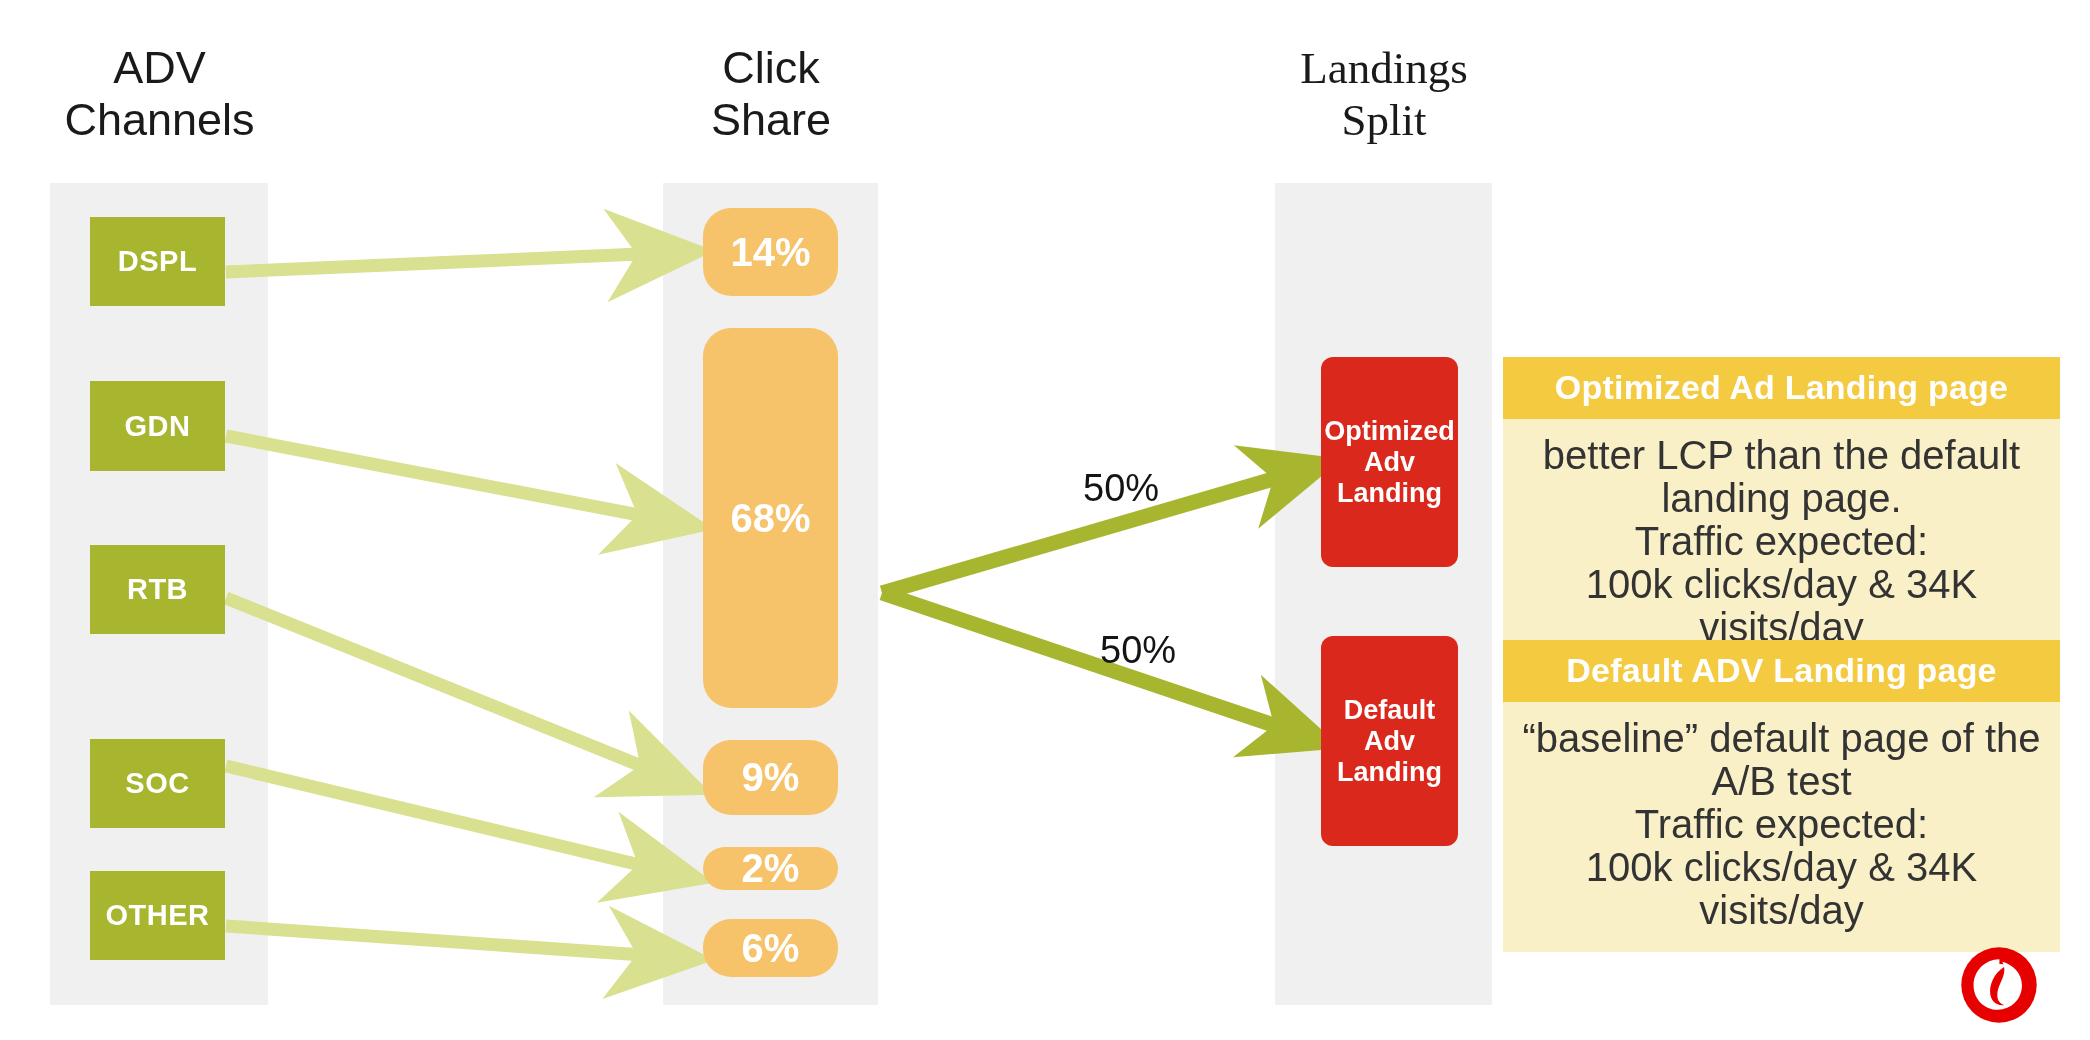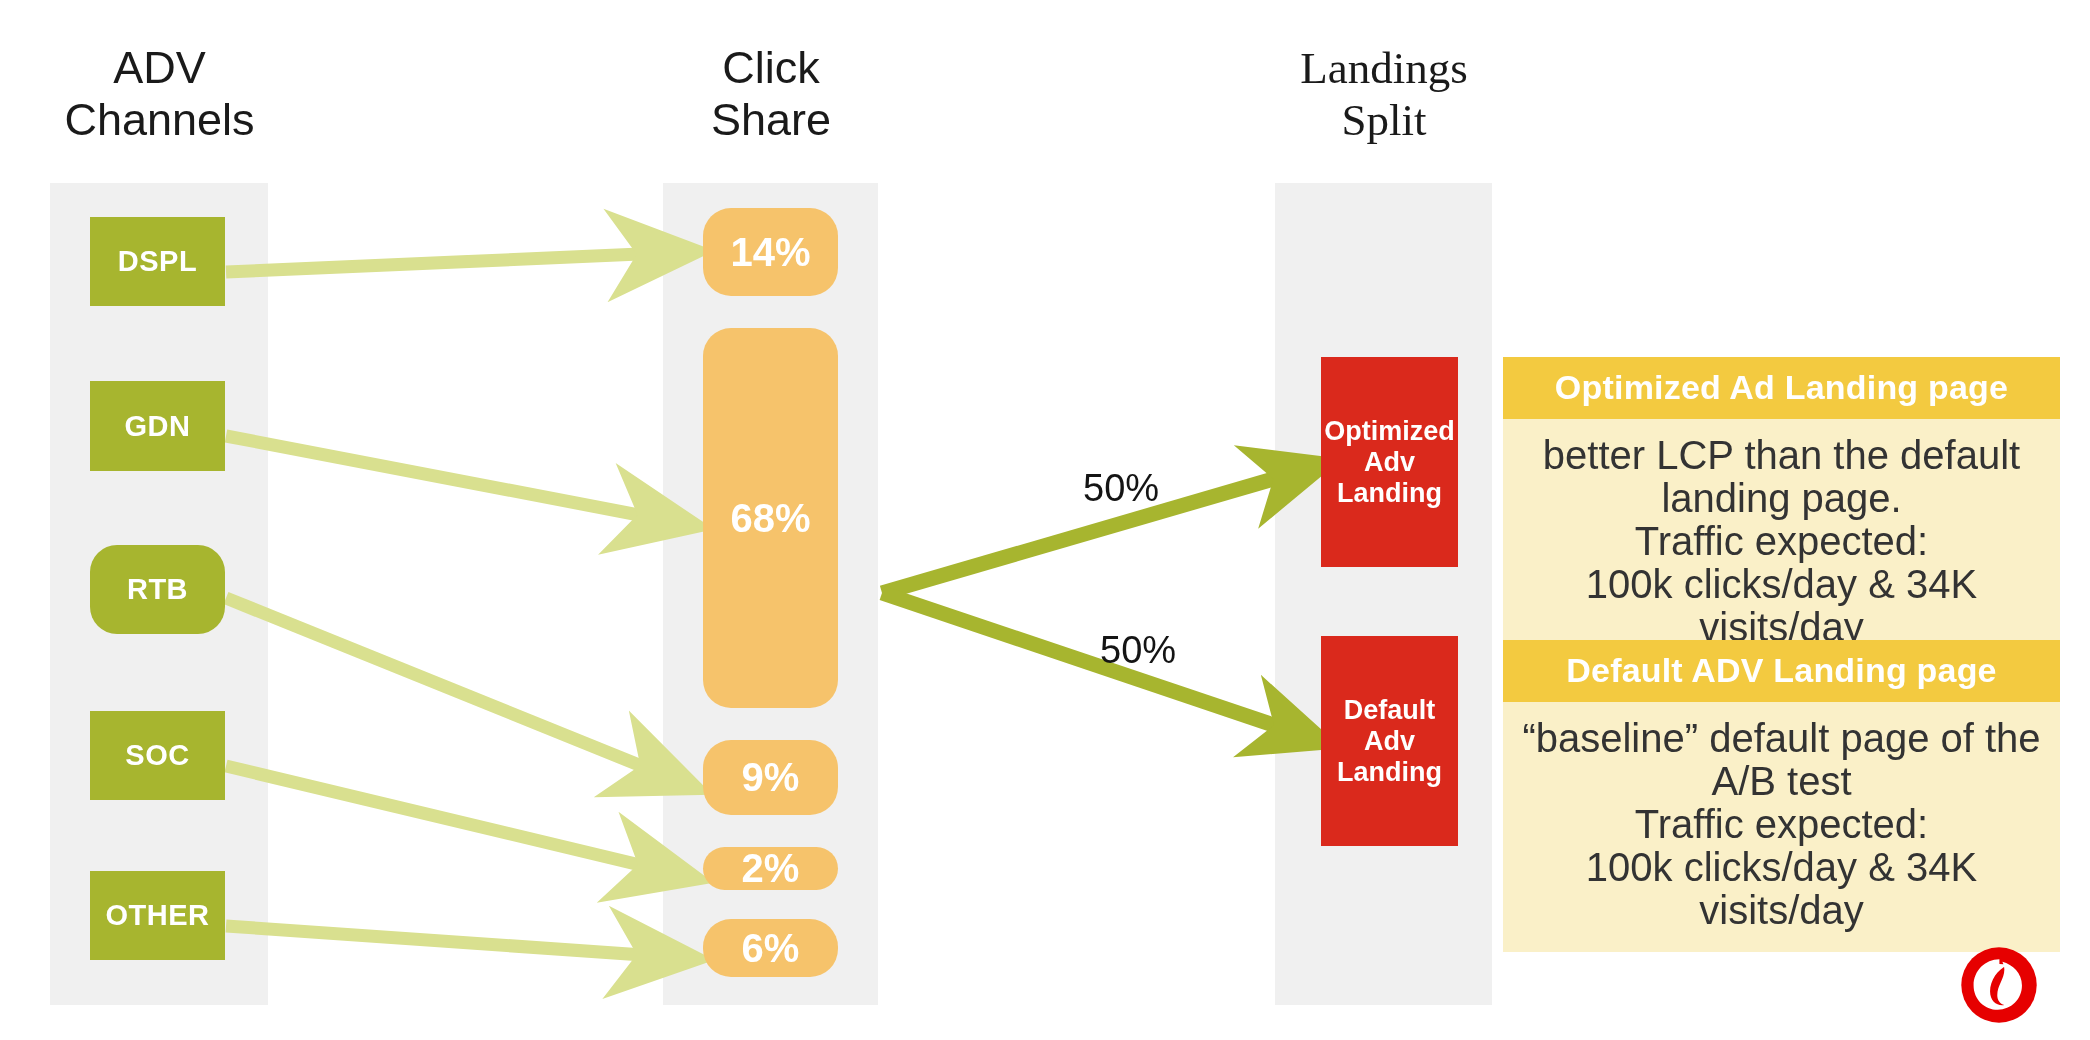--- a/index.html
+++ b/index.html
@@ -62,20 +62,21 @@
     background:#da291c;
     color:#ffffff;
     font-weight:bold;
     font-size:27px;
     line-height:31px;
     display:flex;
     align-items:center;
     justify-content:center;
     text-align:center;
     white-space:pre-line;
+    border-radius:12px;
   }
 
   
   .info-card{position:absolute;}
   .info-title{
     background:#f3ca40;
     color:#ffffff;
     font-weight:bold;
     font-size:34px;
     text-align:center;
@@ -142,22 +143,22 @@
 
     <line x1="226" y1="926" x2="686" y2="958" stroke="#d9e08f" stroke-width="13" marker-end="url(#ah-light)"></line>
 
     <line x1="882" y1="593" x2="1318" y2="466" stroke="#a7b52f" stroke-width="15" marker-end="url(#ah-dark)"></line>
 
     <line x1="882" y1="593" x2="1318" y2="740" stroke="#a7b52f" stroke-width="15" marker-end="url(#ah-dark)"></line>
   </svg>
 
   <div class="chan-box" style="left:90px;top:217px;width:135px;height:89px;">DSPL</div>
   <div class="chan-box" style="left:90px;top:381px;width:135px;height:90px;">GDN</div>
-  <div class="chan-box" style="left:90px;top:545px;width:135px;height:89px;border-radius:27px;">RTB</div>
-  <div class="chan-box" style="left:90px;top:711px;width:135px;height:89px;">SOC</div>
+  <div class="chan-box" style="left:90px;top:545px;width:135px;height:89px;">RTB</div>
+  <div class="chan-box" style="left:90px;top:739px;width:135px;height:89px;">SOC</div>
   <div class="chan-box" style="left:90px;top:871px;width:135px;height:89px;">OTHER</div>
 
   <div class="share-bar" style="left:703px;top:208px;width:135px;height:88px;">14%</div>
   <div class="share-bar" style="left:703px;top:328px;width:135px;height:380px;">68%</div>
   <div class="share-bar" style="left:703px;top:740px;width:135px;height:75px;">9%</div>
   <div class="share-bar" style="left:703px;top:847px;width:135px;height:43px;">2%</div>
   <div class="share-bar" style="left:703px;top:919px;width:135px;height:58px;">6%</div>
 
   <div class="split-label" style="left:1083px;top:467px;">50%</div>
   <div class="split-label" style="left:1100px;top:629px;">50%</div>

